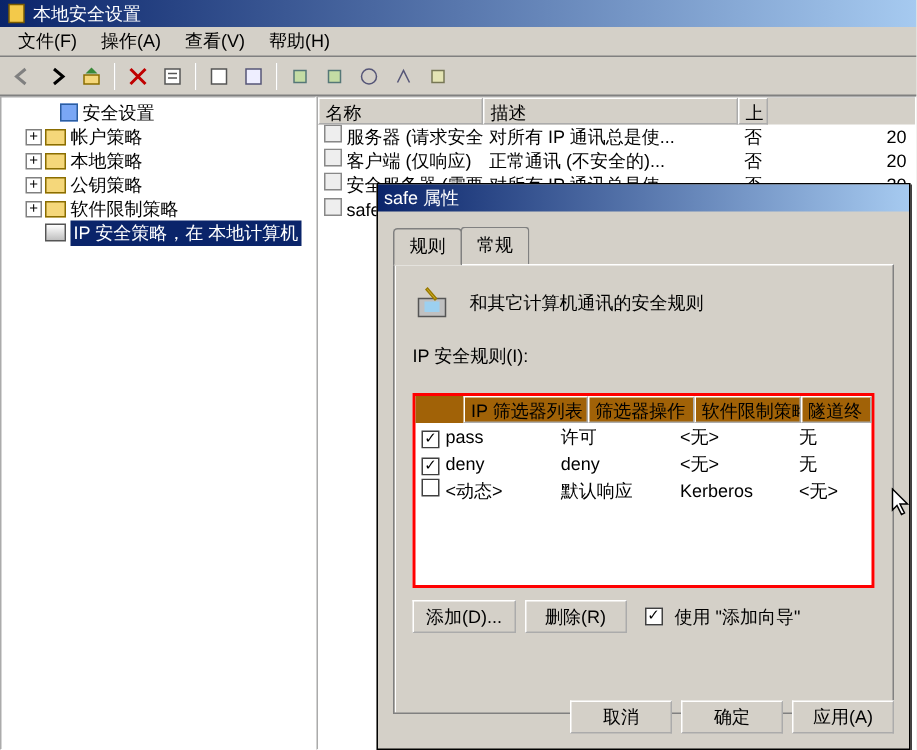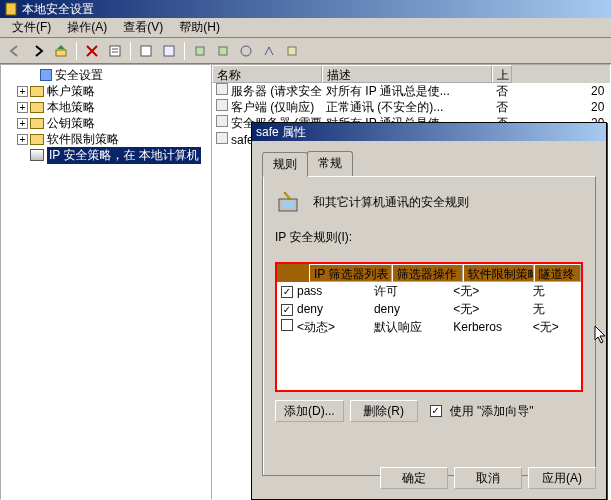--- a/index.html
+++ b/index.html
@@ -258,22 +258,22 @@
         <button class="btn">添加(D)...</button>
         <button class="btn">删除(R)</button>
         <label style="display:flex;align-items:center;gap:4px;margin-left:6px;">
           <span class="chk">✓</span>
           <span>使用 "添加向导"</span>
         </label>
       </div>
     </div>
   </div>
   <div class="bottom-btns">
+    <button class="btn">取消</button>
     <button class="btn">确定</button>
-    <button class="btn">取消</button>
     <button class="btn">应用(A)</button>
   </div>
 </div>
 
 <div class="cursor">
   <svg width="14" height="20">
       <path d="M1 1 L1 15 L4 12 L7 18 L9 17 L6 11 L11 11 Z" fill="#fff" stroke="#000"></path>
     </svg>
 </div>
 

